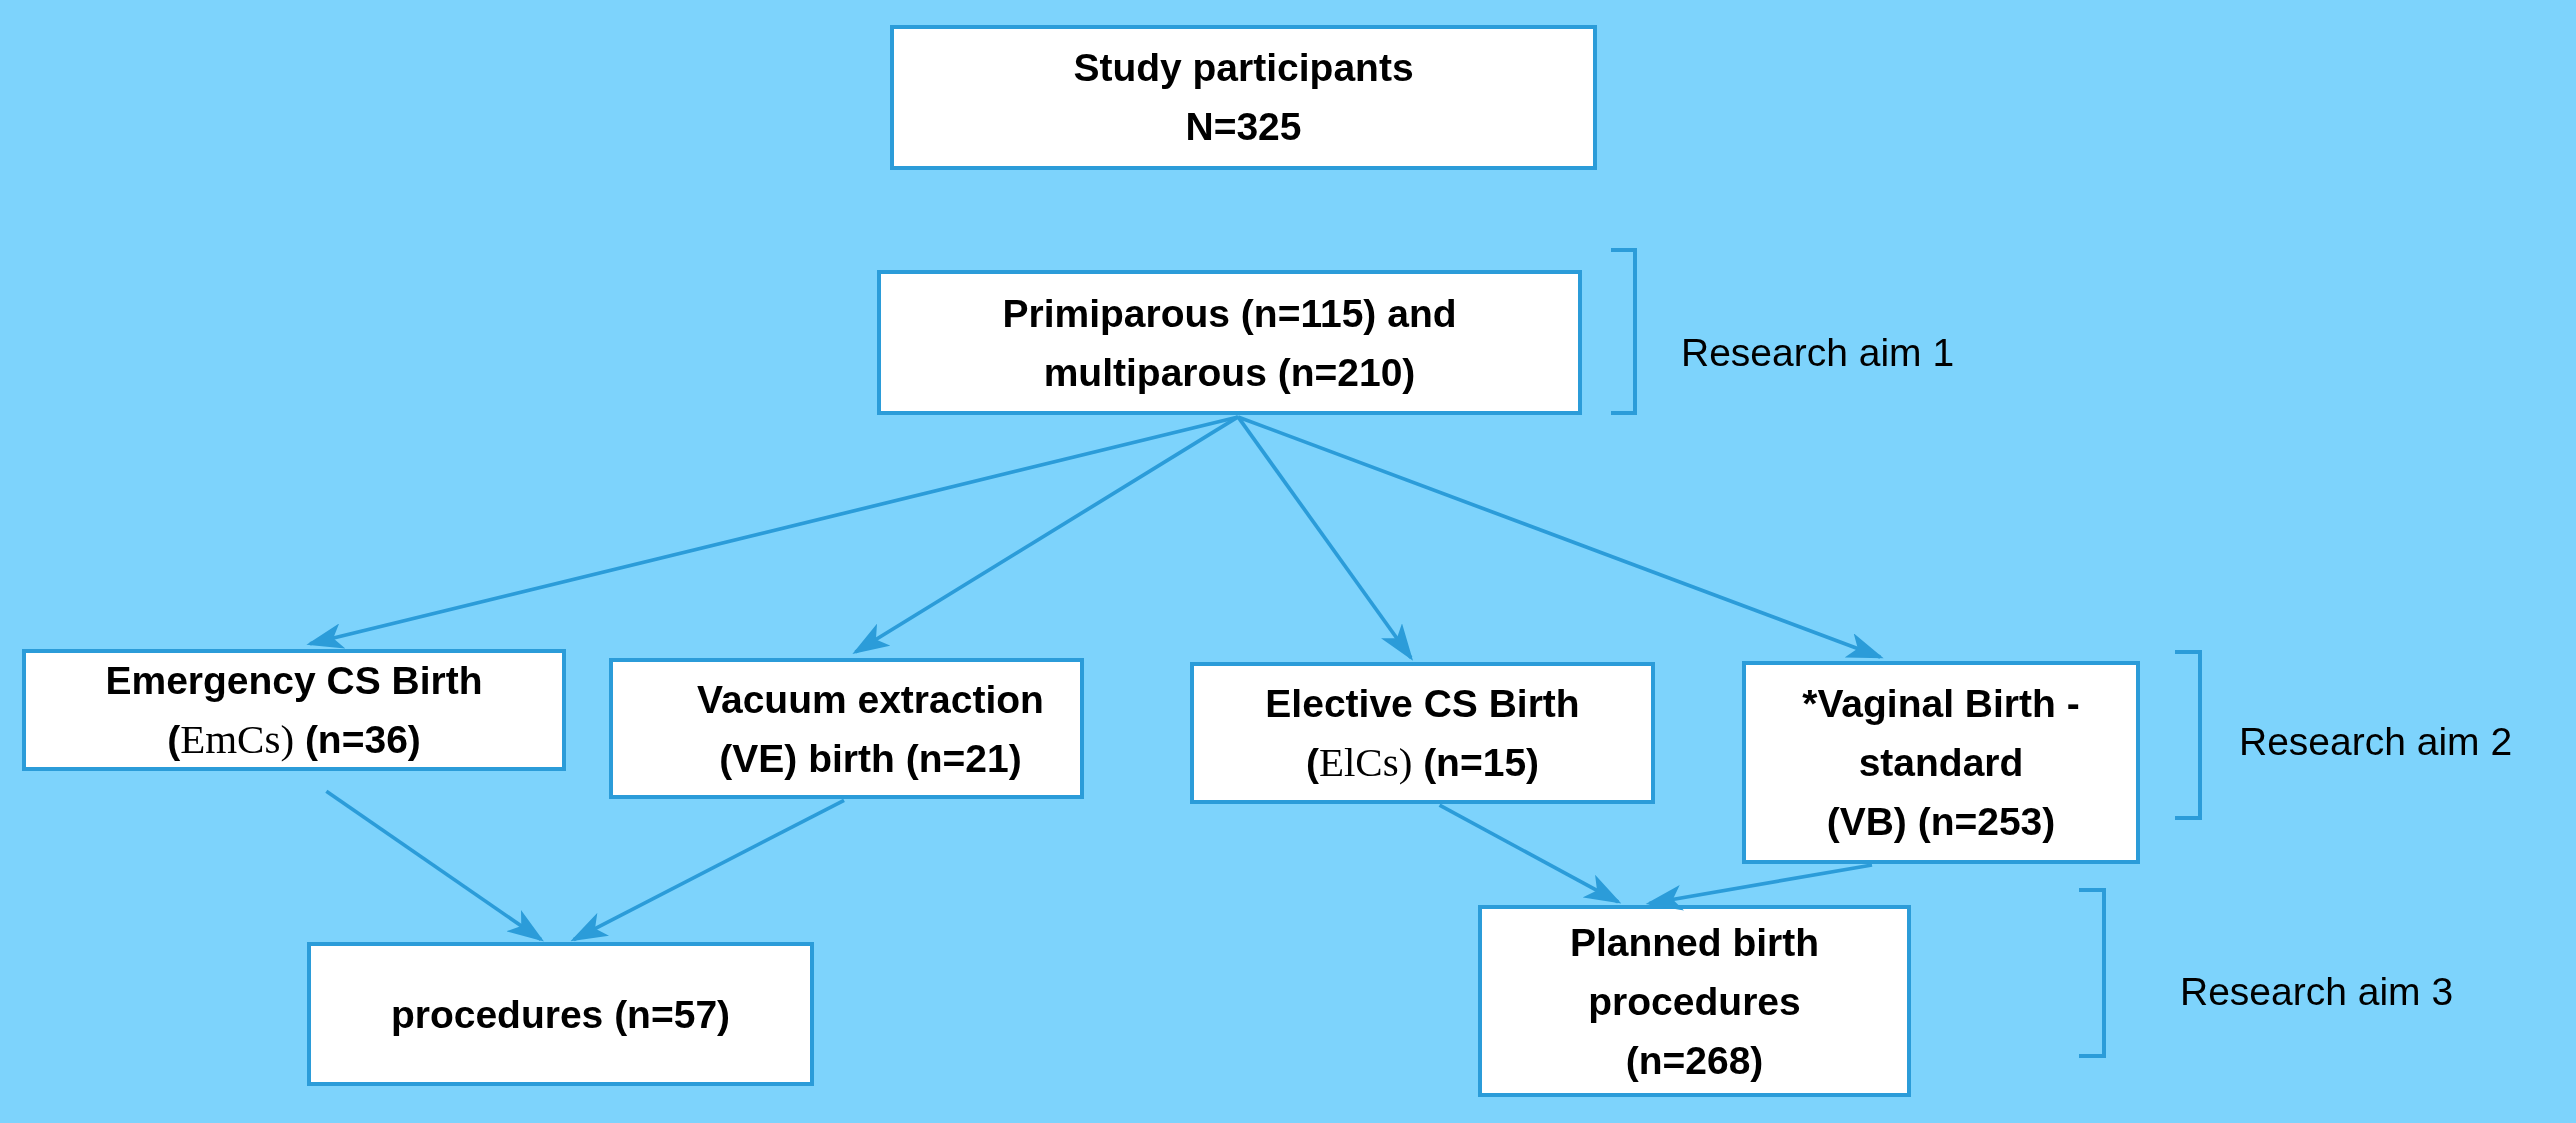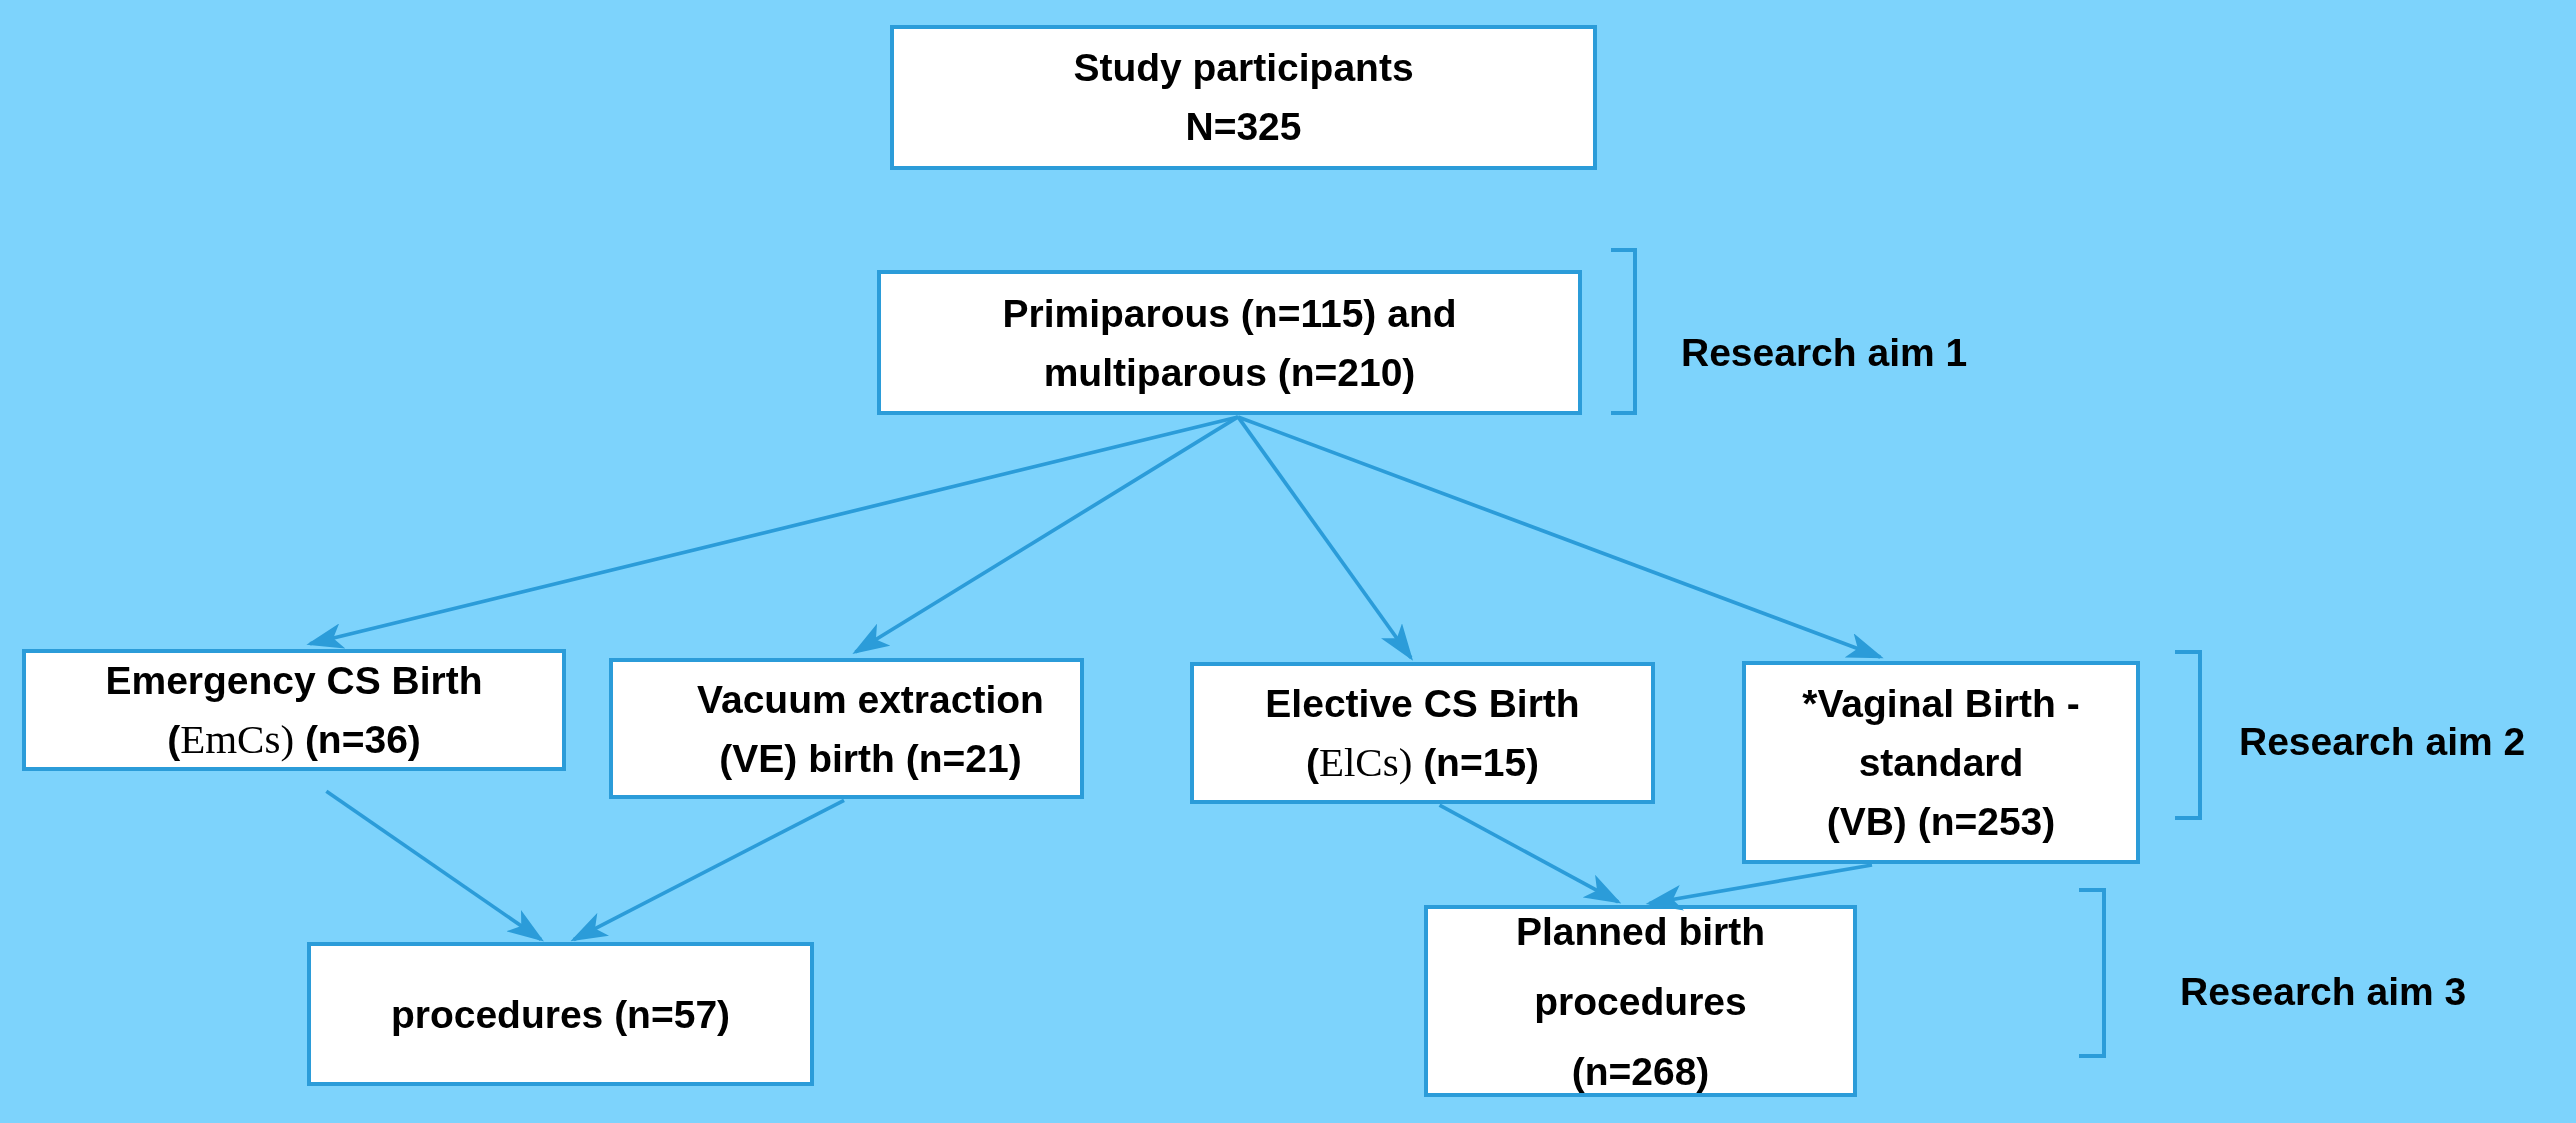--- a/index.html
+++ b/index.html
@@ -28,41 +28,41 @@
     white-space: nowrap;
   }
   .node .line { display: block; }
   .serif {
     font-family: "Liberation Serif", serif;
     font-weight: normal;
     font-size: 41px;
   }
   .aim-label {
     position: absolute;
-    font-weight: bold;
+    font-weight: normal;
     font-size: 39px;
     line-height: 46px;
     white-space: nowrap;
   }
   .bracket {
     position: absolute;
     box-sizing: border-box;
     border: 4.1px solid #2b9cd9;
     border-left: none;
     background: transparent;
   }
   
   #node-study     { left: 890px; top: 24.6px;   width: 707px; height: 145px; }
   #node-parity    { left: 877px; top: 270px;  width: 705px; height: 145px; }
   #node-emcs      { left: 22px;   top: 649px;  width: 544px; height: 122px; }
   #node-ve        { left: 609px;  top: 658px;  width: 475px; height: 141px; padding-left: 48px; }
   #node-elcs      { left: 1190px; top: 662px;  width: 465px; height: 142px; }
   #node-vb        { left: 1706px; top: 661px;  width: 398px; height: 203px; margin-left: 36px; }
   #node-unplanned { left: 307px;  top: 942px; width: 507px; height: 144px; }
-  #node-planned   { left: 1424px; top: 905px; width: 433px; height: 192px; gap: 11px; }
+  #node-planned   { left: 1478px; top: 905px; width: 433px; height: 192px; }
   
   #bracket-aim1 { left: 1611px; top: 248px;  width: 26px; height: 167px; }
   #bracket-aim2 { left: 2175px; top: 650px;  width: 27px; height: 170px; }
   #bracket-aim3 { left: 2079px; top: 888px; width: 27px; height: 170px; }
   
   #label-aim1 { left: 1681px; top: 330px; }
   #label-aim2 { left: 2239px; top: 719px; }
   #label-aim3 { left: 2180px; top: 969px; }
   #connector-layer {
     position: absolute;

